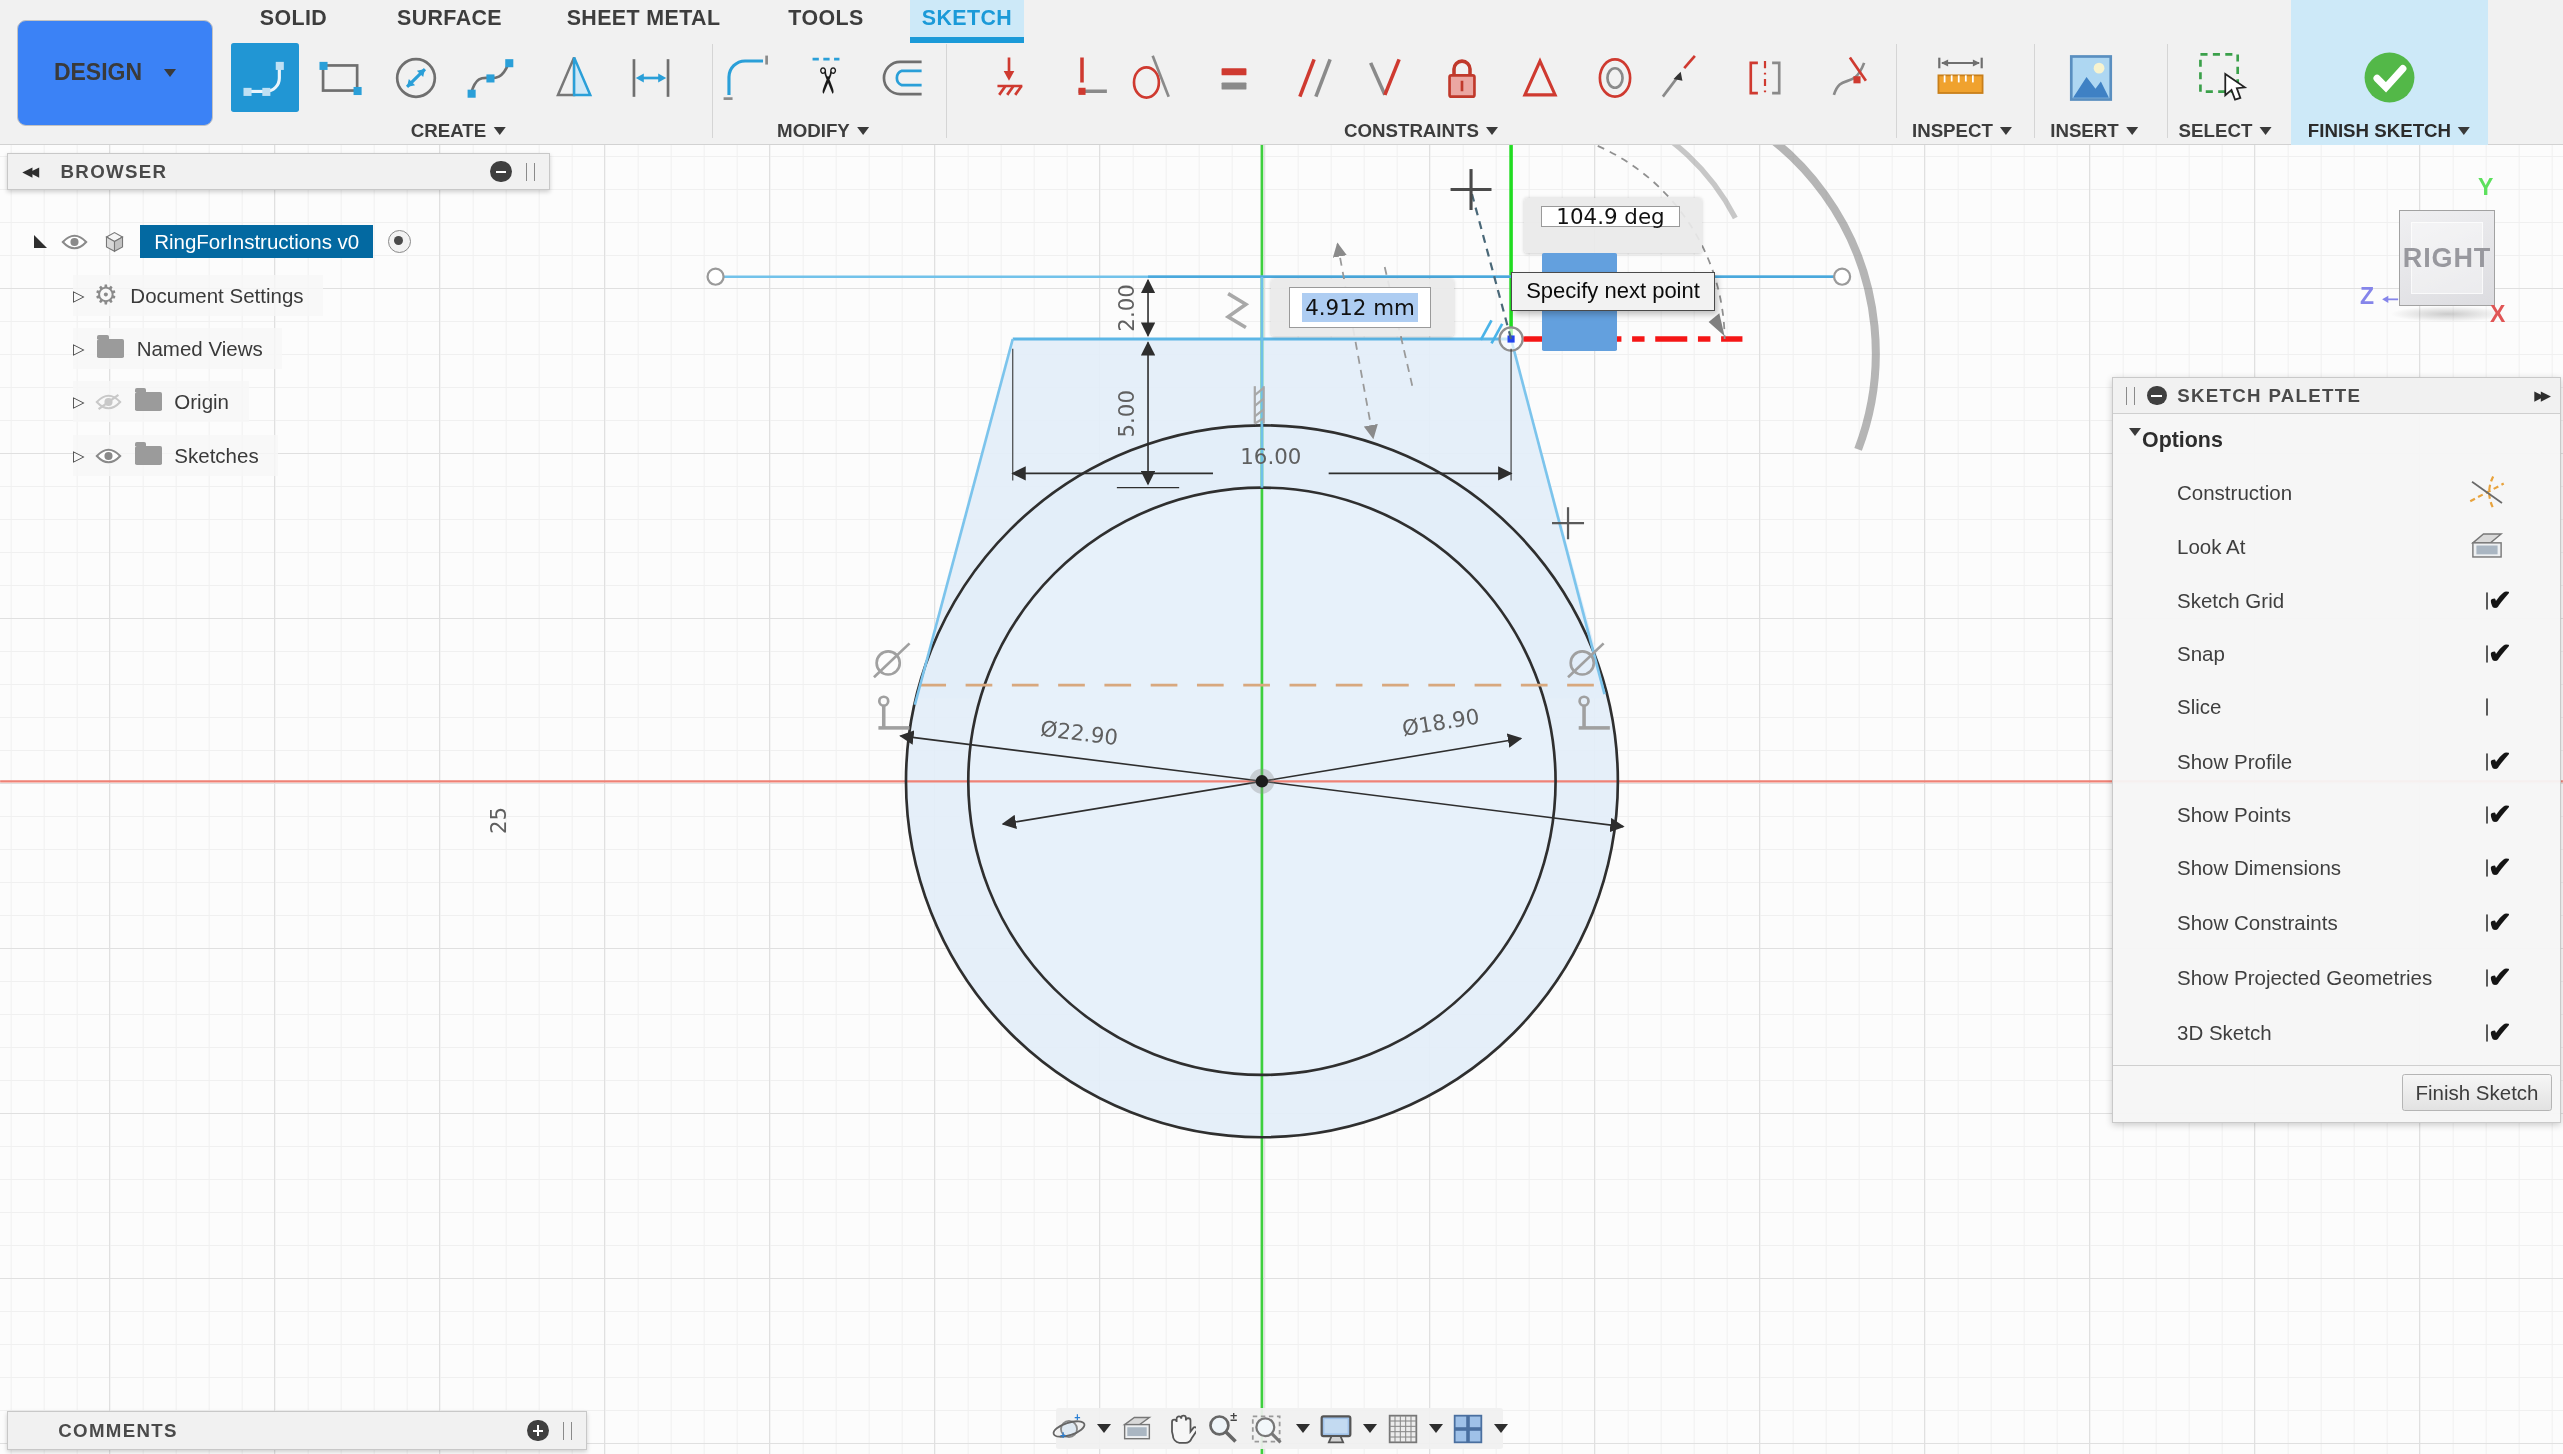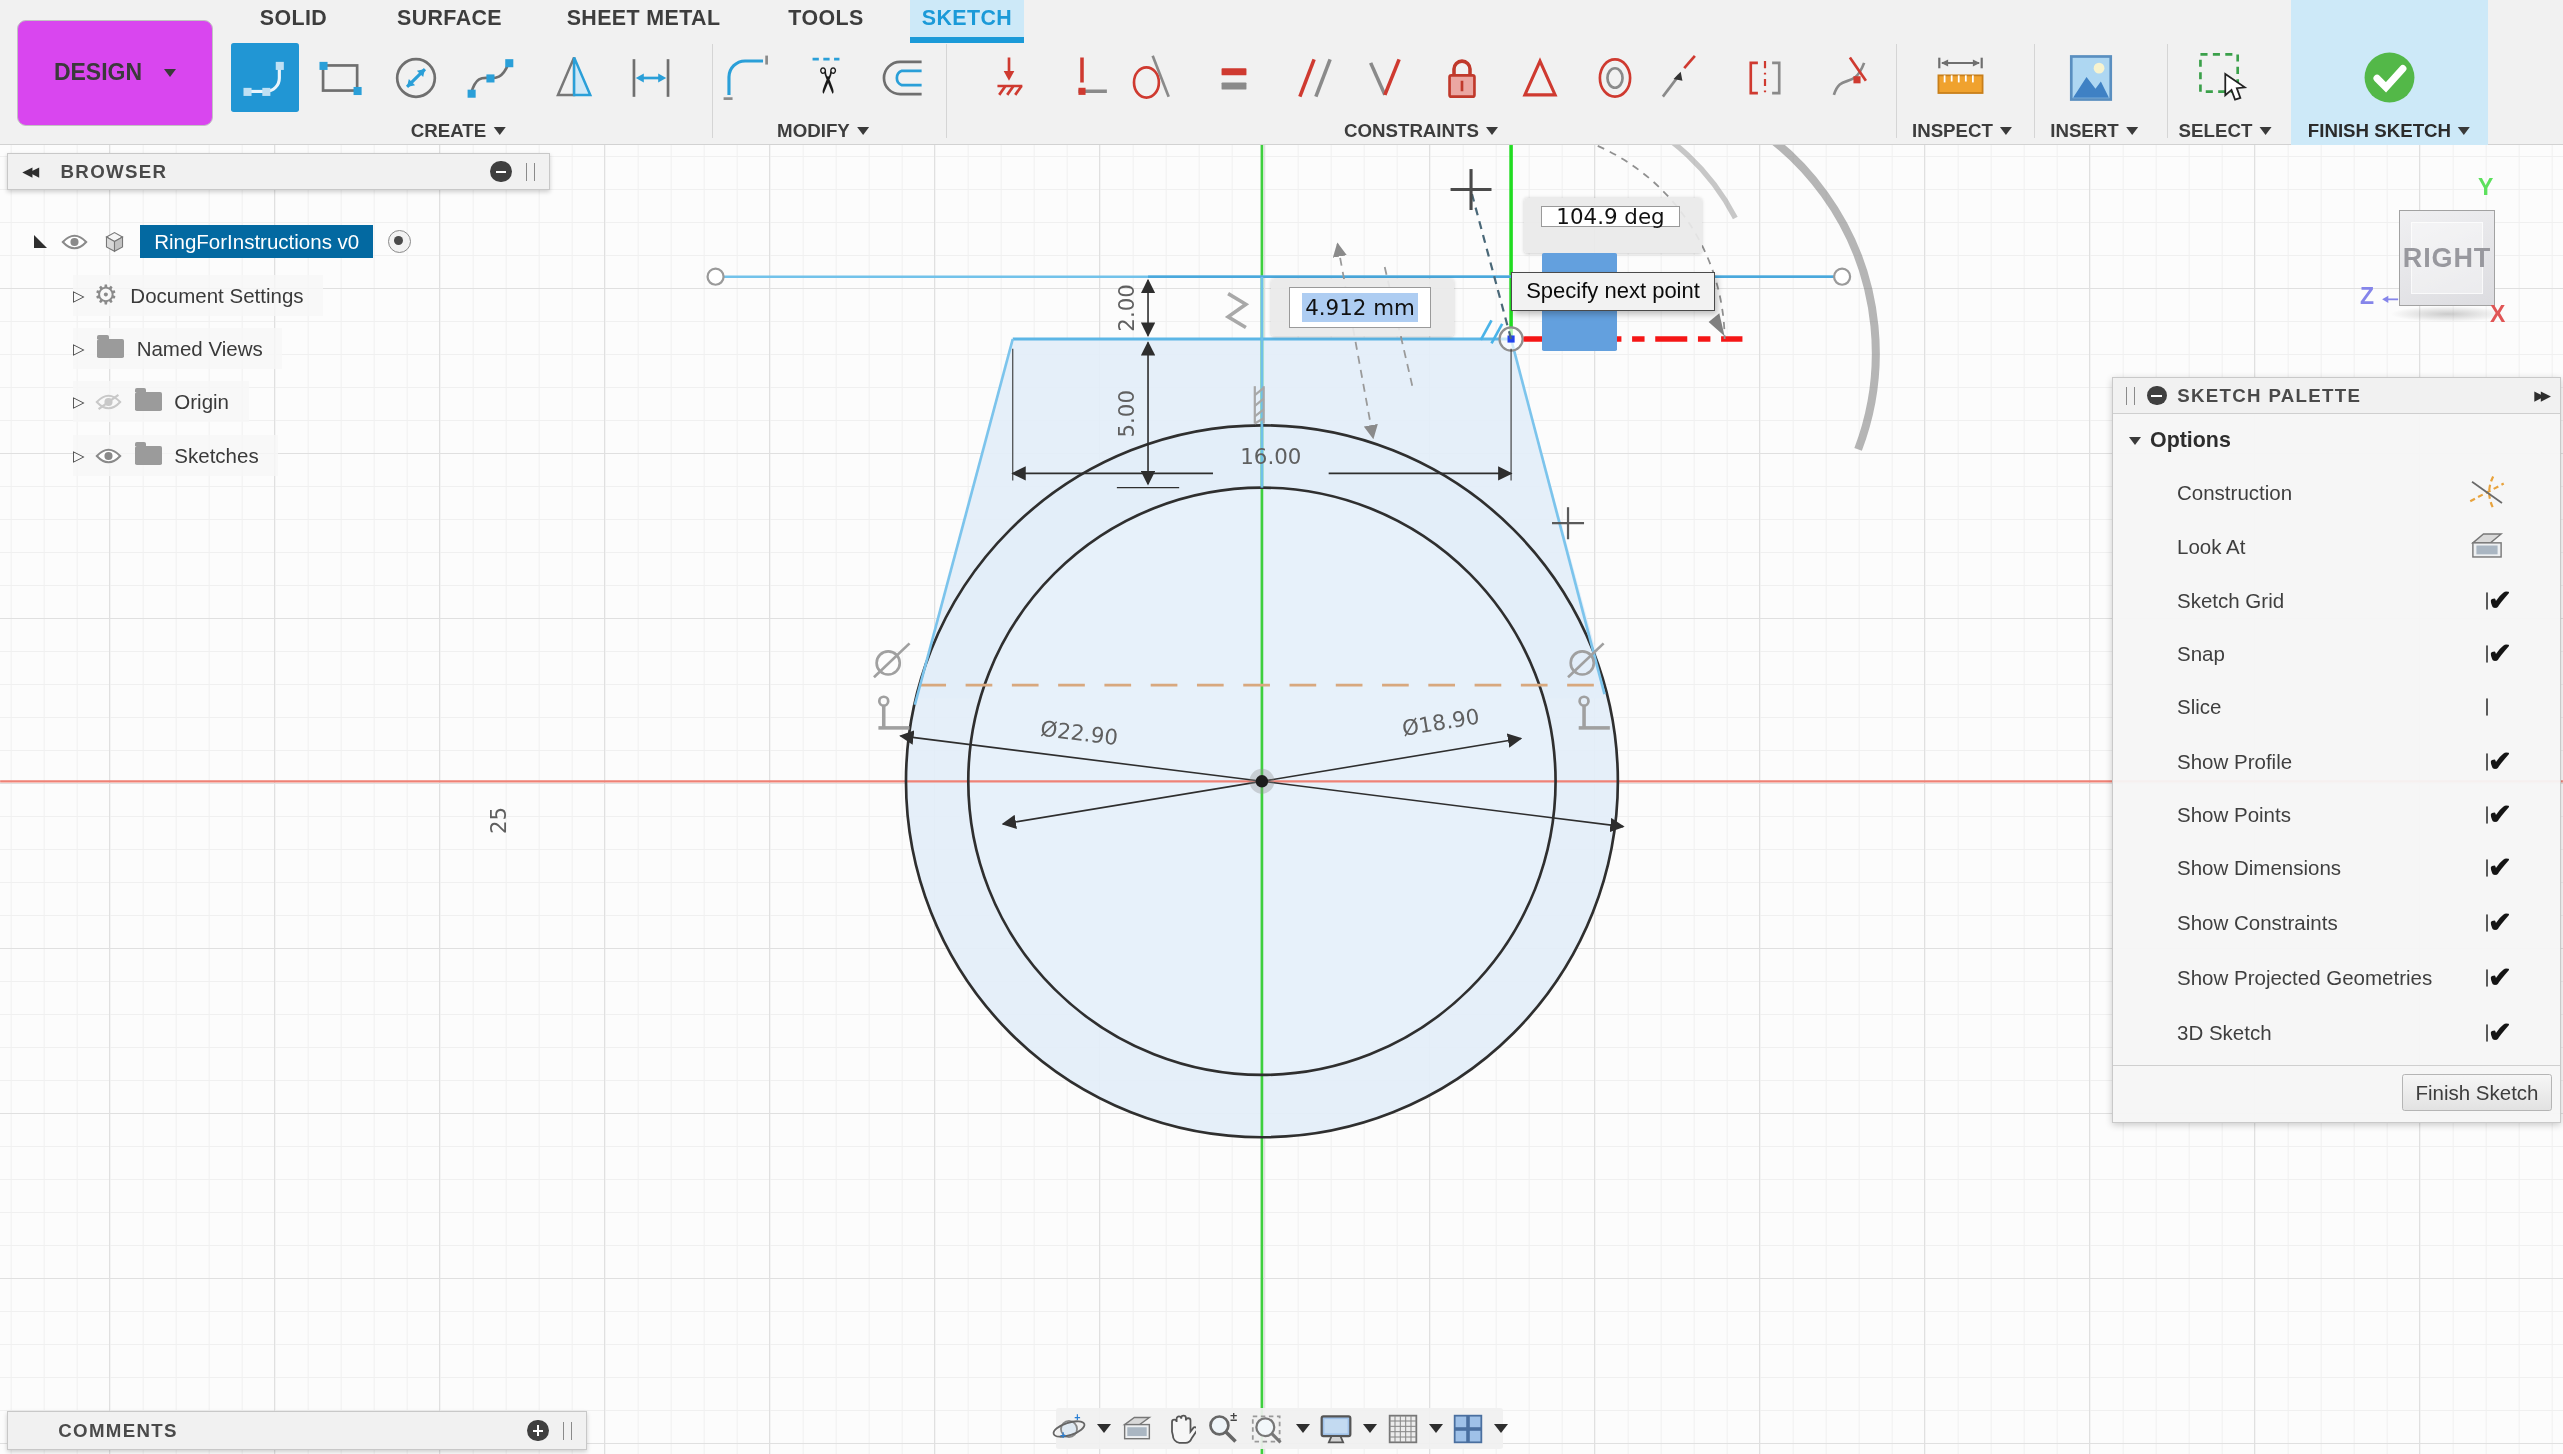--- a/index.html
+++ b/index.html
@@ -42,21 +42,21 @@
   #vc-shadow { position:absolute; left:2390px; top:306px; width:116px; height:16px;
                background:radial-gradient(ellipse at center, rgba(110,110,110,0.35), transparent 70%); }
   #vc-z-arrow { position:absolute; left:2382px; top:294px; }
 
   
   #cursor { position:absolute; left:2261px; top:77px; }
 
   
   #toolbar { position:absolute; left:0; top:0; width:2563px; height:145px; background:#f1f1f1; border-bottom:0.9px solid #d2d2d2; }
   #design-btn { position:absolute; left:17px; top:19.6px; width:196px; height:106px; border:1.8px solid #c2c2c2; border-radius:9px;
-                display:flex; align-items:center; justify-content:center; gap:22px; font-size:23px; font-weight:bold; color:#3a3a3a; background:#d946ef; cursor:default; }
+                display:flex; align-items:center; justify-content:center; gap:22px; font-size:23px; font-weight:bold; color:#3a3a3a; background:#3b82f6; cursor:default; }
   .tab { position:absolute; top:0; height:37px; display:flex; align-items:center; justify-content:center;
          font-size:21.4px; font-weight:bold; color:#3d3d3d; letter-spacing:0.4px; }
   .tab.active { background:#cde9f8; color:#1b9ad8; }
   .tab.active::after { content:""; position:absolute; left:0; right:0; top:37px; height:6.2px; background:#1b9ad8; }
   .tgroup-label { position:absolute; top:119px; height:23px; display:flex; align-items:center; gap:7.1px;
                   font-size:18.7px; font-weight:bold; color:#3d3d3d; transform:translateX(-50%); white-space:nowrap; }
   .caret { width:0; height:0; border-left:6.2px solid transparent; border-right:6.2px solid transparent; border-top:8px solid #3a3a3a; display:inline-block; }
   .tool { position:absolute; top:43px; width:68px; height:69px; display:flex; align-items:center; justify-content:center; transform:translateX(-50%); }
   .tool.sel { background:#2196d4; border-radius:2.7px; }
   .tb-div { position:absolute; top:44px; height:94px; width:0.9px; background:#d5d5d5; }
@@ -92,21 +92,21 @@
   .gear { font-size:27px; color:#8a8a8a; margin-left:9px; line-height:1; }
 
   #palette { position:absolute; left:2112px; top:377px; width:449px; height:746px; background:rgba(246,246,246,0.95);
              border:0.9px solid #c9c9c9; box-shadow:0 1.8px 7.1px rgba(0,0,0,0.2); }
   #palette-hdr { position:absolute; left:0; top:0; width:100%; height:36px; background:#f1f1f1; border-bottom:0.9px solid #cfcfcf;
                  display:flex; align-items:center; padding:0 12.5px; }
   #palette-hdr .grip { margin-right:12.5px; }
   #palette-hdr .circle-btn { width:19.6px; height:19.6px; margin-right:10.7px; }
   #palette-hdr .circle-btn::after { left:4.4px; top:9px; }
   #palette-hdr .dbl-arrow { margin-left:auto; }
-  #opt-header { position:absolute; left:16px; top:50px; display:flex; align-items:center; gap:9px;
+  #opt-header { position:absolute; left:16px; top:50px; display:flex; gap:1px;
                 font-size:21.4px; font-weight:bold; color:#2d2d2d; }
   .p-row { position:absolute; left:0; width:100%; height:50px; }
   .p-label { position:absolute; left:64px; top:50%; transform:translateY(-50%); font-size:20.5px; color:#3f3f3f; white-space:nowrap; }
   .p-ctrl { position:absolute; left:374px; top:50%; transform:translate(-50%,-50%); }
   .cb { width:27px; height:27px; border-radius:5.3px; border:1.8px solid #5a5a5a; background:linear-gradient(#ffffff,#b5b5b5); position:relative; }
   .cb.checked::after { content:"✔"; position:absolute; left:0.9px; top:-9px; font-size:28.5px; font-weight:bold; color:#141414; }
   #palette-div { position:absolute; left:0; top:687px; width:100%; height:0.9px; background:#cfcfcf; }
   #finish-btn { position:absolute; left:289px; top:696px; width:150px; height:37px; background:linear-gradient(#f6f6f6,#e2e2e2);
                 border:1.8px solid #b5b5b5; border-radius:2.7px; display:flex; align-items:center; justify-content:center;
                 font-size:20.5px; color:#3d3d3d; }

